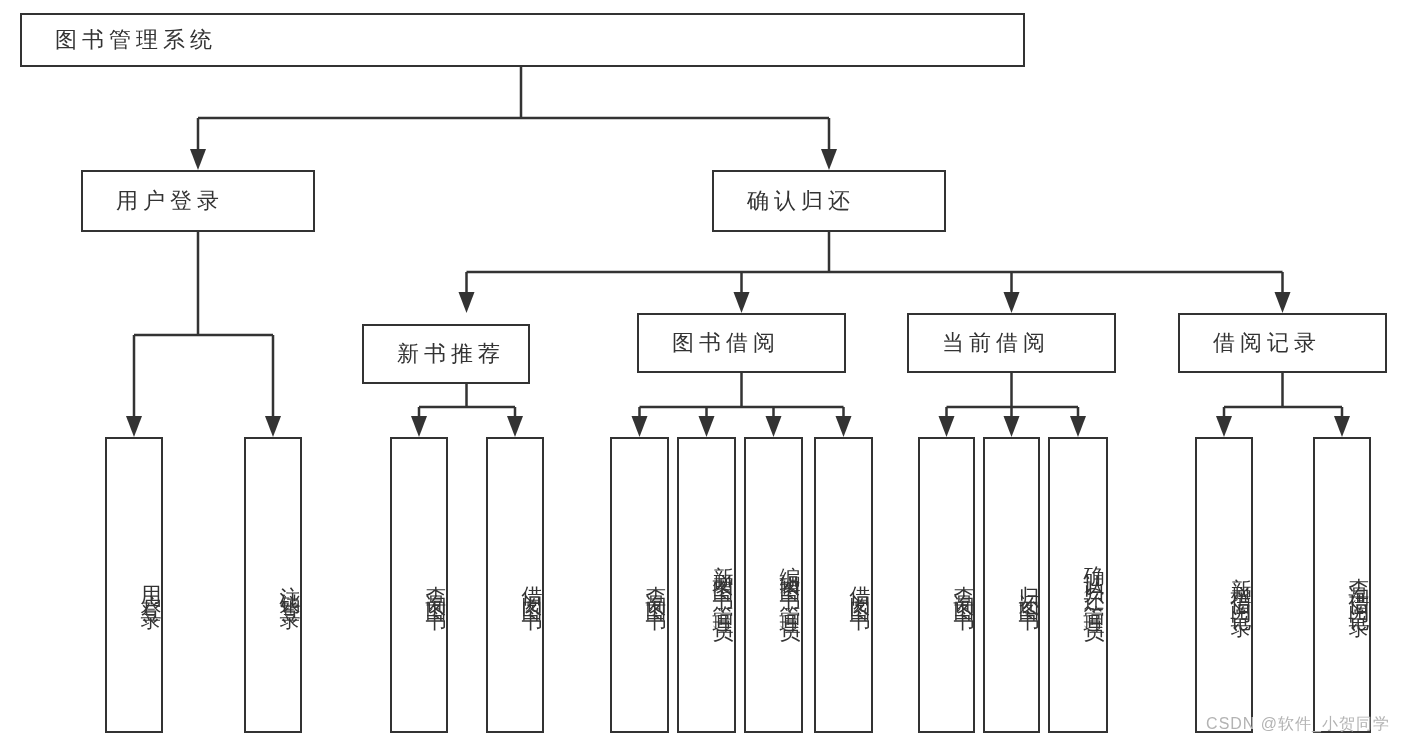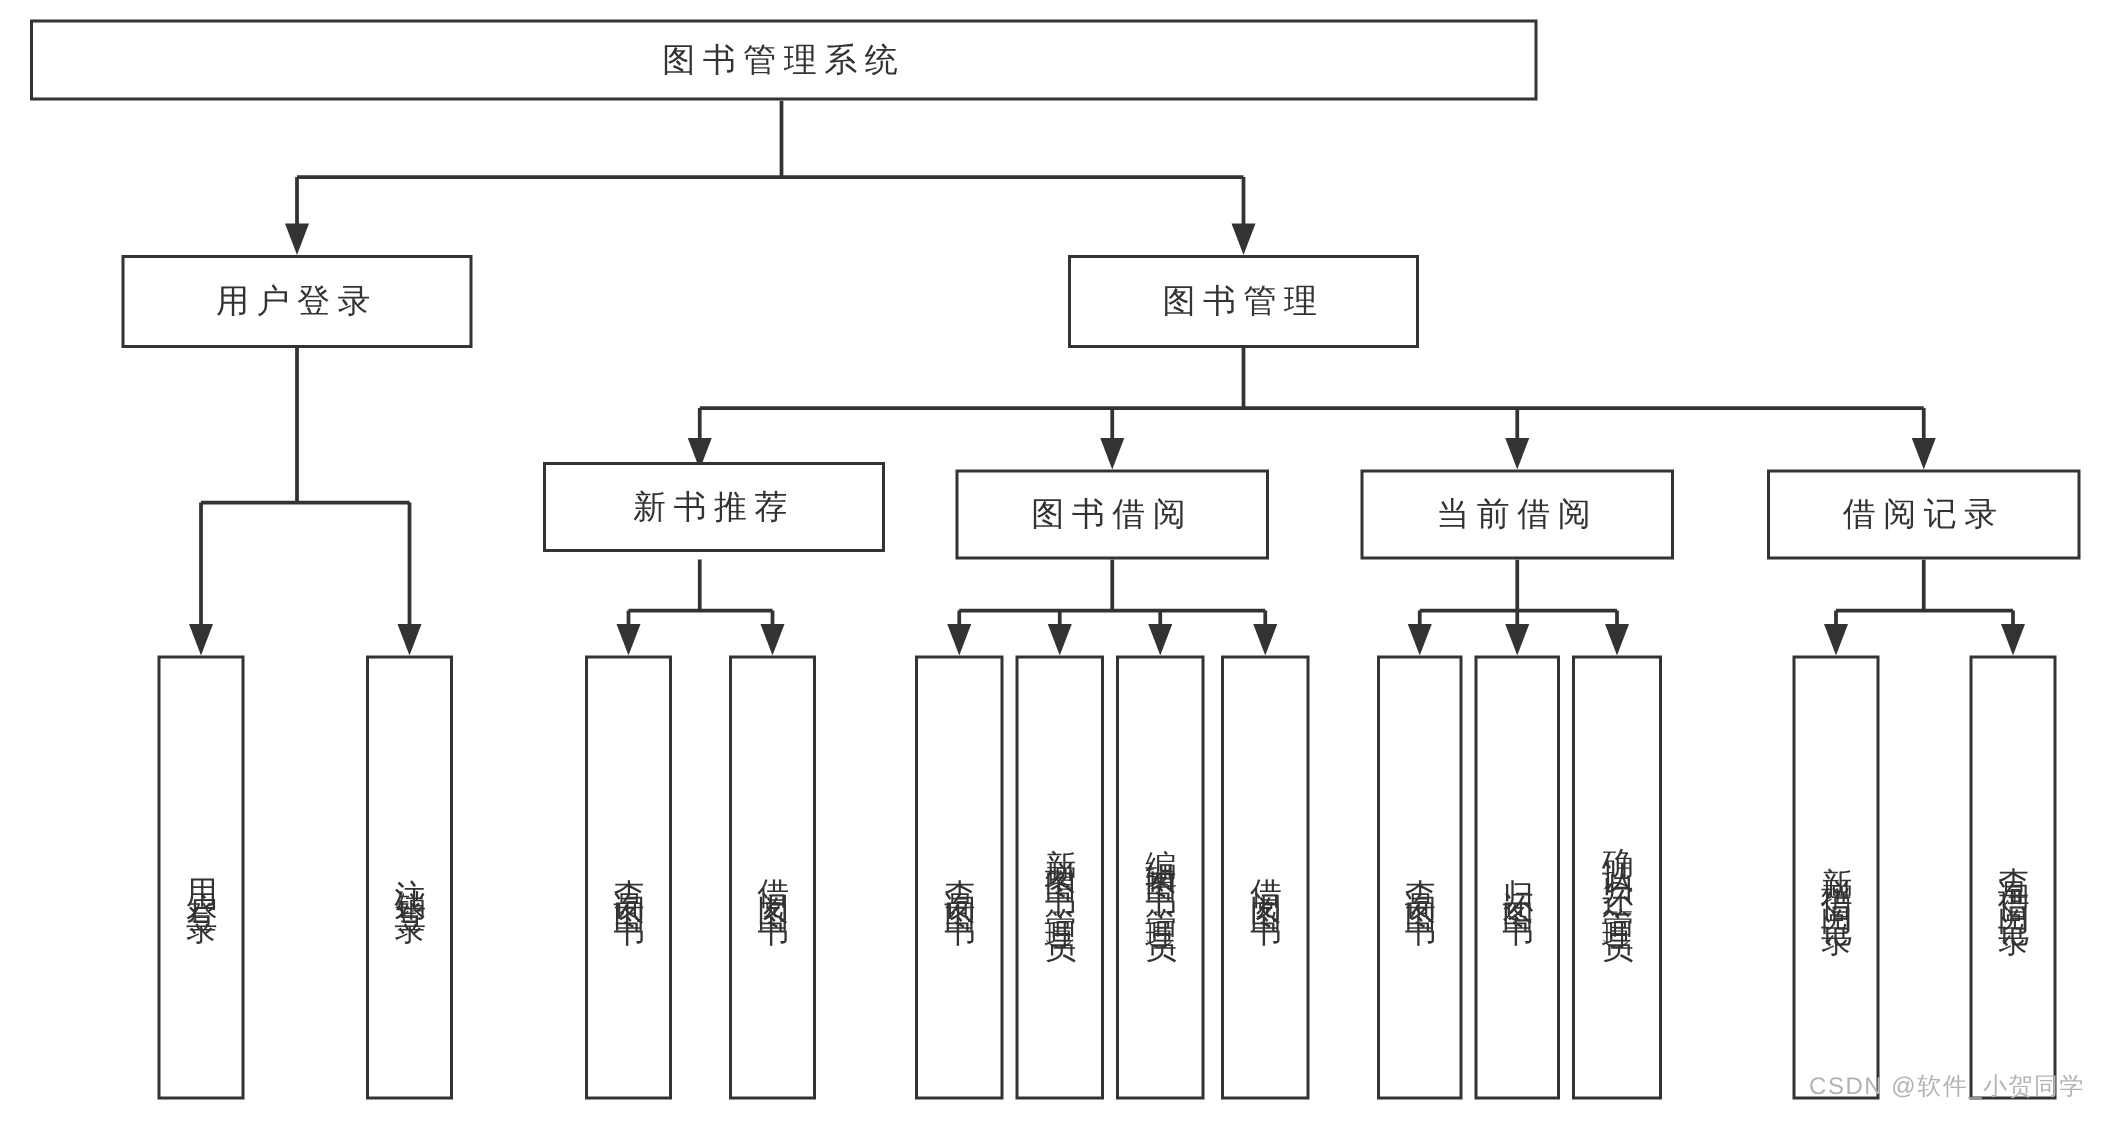--- a/index.html
+++ b/index.html
@@ -26,22 +26,23 @@
     left: 0; top: 0;
     z-index: 0;
   }
   .box {
     position: absolute;
     box-sizing: border-box;
     background: #ffffff;
     border: 2.5px solid #333333;
     display: flex;
     align-items: center;
-    justify-content: center;
+    justify-content: flex-start;
     z-index: 1;
+    padding-left: 33px;
   }
   .h-label {
     font-size: 22px;
     letter-spacing: 5px;
     white-space: nowrap;
     color: #333333;
   }
   .v-label {
     writing-mode: vertical-rl;
     text-orientation: mixed;
@@ -101,24 +102,24 @@
   </svg>
 
   <div class="box" style="left:20px;top:13px;width:1005px;height:54px">
     <span class="h-label">图书管理系统</span>
   </div>
 
   <div class="box" style="left:81px;top:170px;width:234px;height:62px">
     <span class="h-label">用户登录</span>
   </div>
   <div class="box" style="left:712px;top:170px;width:234px;height:62px">
-    <span class="h-label">图书管理</span>
+    <span class="h-label">确认归还</span>
   </div>
 
-  <div class="box" style="left:362px;top:308px;width:228px;height:60px">
+  <div class="box" style="left:362px;top:324px;width:168px;height:60px">
     <span class="h-label">新书推荐</span>
   </div>
   <div class="box" style="left:637px;top:313px;width:209px;height:60px">
     <span class="h-label">图书借阅</span>
   </div>
   <div class="box" style="left:907px;top:313px;width:209px;height:60px">
     <span class="h-label">当前借阅</span>
   </div>
   <div class="box" style="left:1178px;top:313px;width:209px;height:60px">
     <span class="h-label">借阅记录</span>

